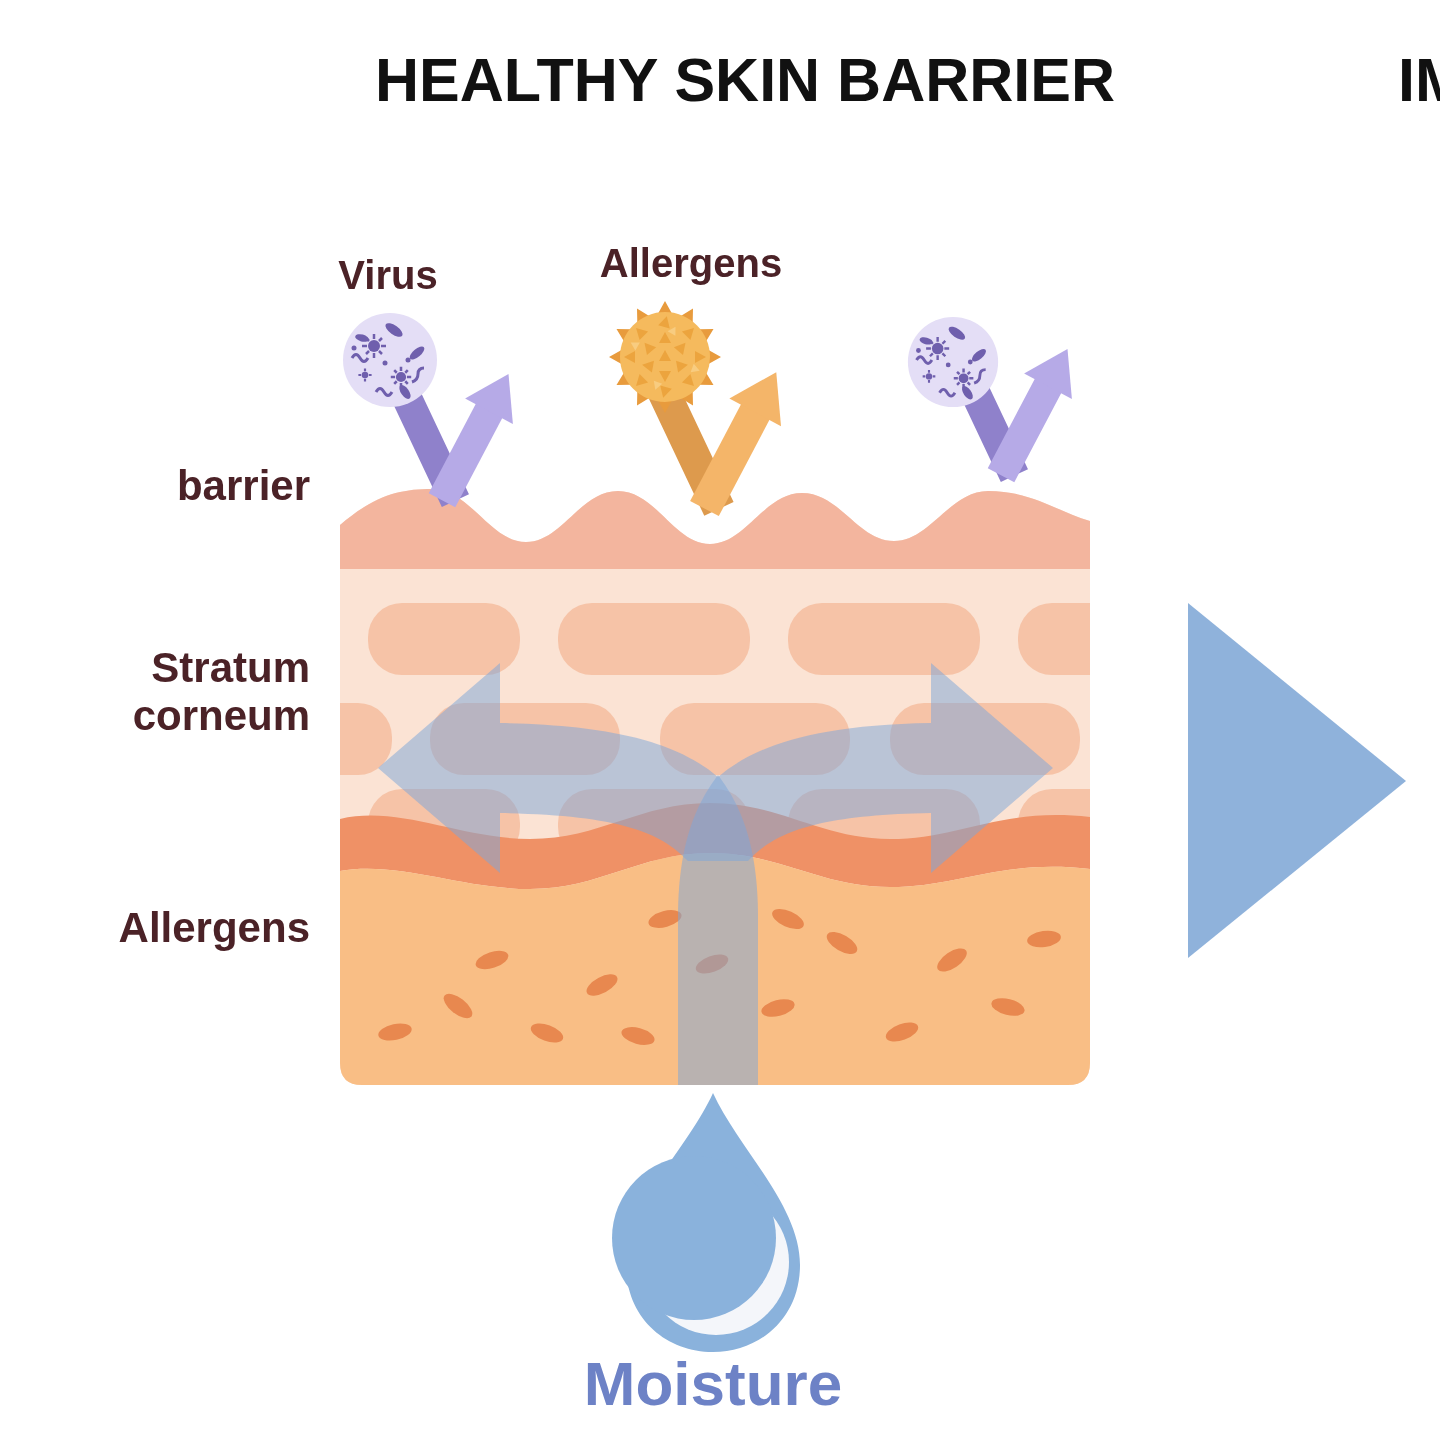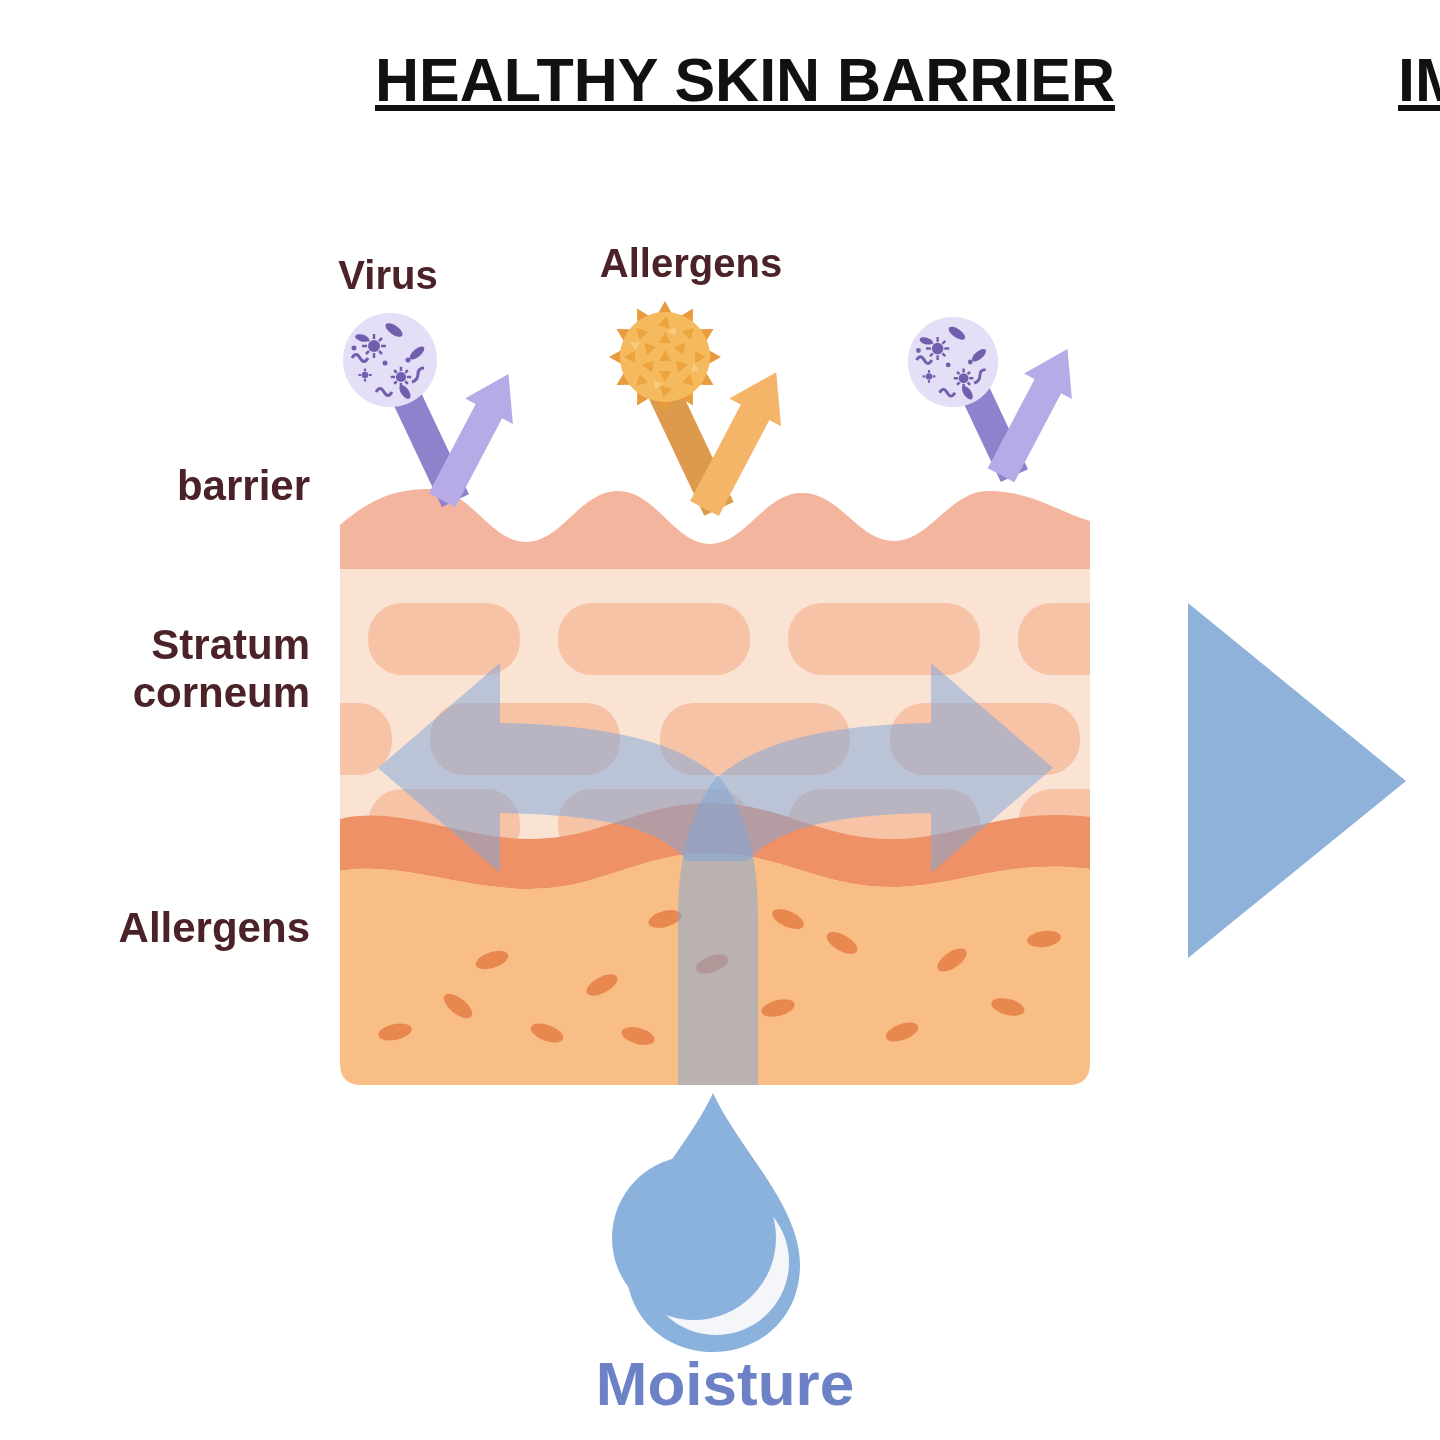--- a/index.html
+++ b/index.html
@@ -5,33 +5,32 @@
   html,body{margin:0;padding:0;background:#fff;}
   .canvas{
     position:relative;width:1440px;height:1440px;overflow:hidden;
     background:var(--background,#fff);
     font-family:"Liberation Sans","DejaVu Sans",sans-serif;
   }
   .abs{position:absolute;}
   .panel-title{
     font-size:61px;font-weight:bold;letter-spacing:0px;color:var(--title);
     white-space:nowrap;
-    text-decoration:underline;
   }
   .layer-label{
     font-size:42px;font-weight:bold;color:var(--labelMaroon);
     text-align:right;line-height:1.15;
   }
   .threat-label{
     font-size:40px;font-weight:bold;color:var(--labelMaroon);
     white-space:nowrap;transform:translateX(-50%);
   }
   .moisture-label{
     font-size:62px;font-weight:bold;color:var(--moistureText);
-    text-align:center;transform:translateX(-50%);white-space:nowrap;margin-left:12px;
+    text-align:center;transform:translateX(-50%);white-space:nowrap;
   }
   svg{display:block;}
 </style>
 </head>
 <body>
 
 <div class="canvas">
 
   <svg class="abs" style="left:0;top:0" width="1440" height="1440" viewBox="0 0 1440 1440">
 
@@ -186,21 +185,21 @@
   <div class="abs panel-title" style="left:1398px;top:45px">IM</div>
 
   <div class="abs threat-label" style="left:388px;top:253px">Virus</div>
 
   <div class="abs threat-label" style="left:691px;top:241px">Allergens</div>
 
   <div class="abs layer-label" style="right:1130px;top:462px;width:300px">
     <div>barrier</div>
   </div>
 
-  <div class="abs layer-label" style="right:1130px;top:621px;width:300px">
+  <div class="abs layer-label" style="right:1130px;top:644px;width:300px">
     <div>Stratum</div>
     <div>corneum</div>
   </div>
 
   <div class="abs layer-label" style="right:1130px;top:904px;width:300px">
     <div>Allergens</div>
   </div>
 
   <div class="abs moisture-label" style="left:713px;top:1348px">Moisture</div>
 </div>

